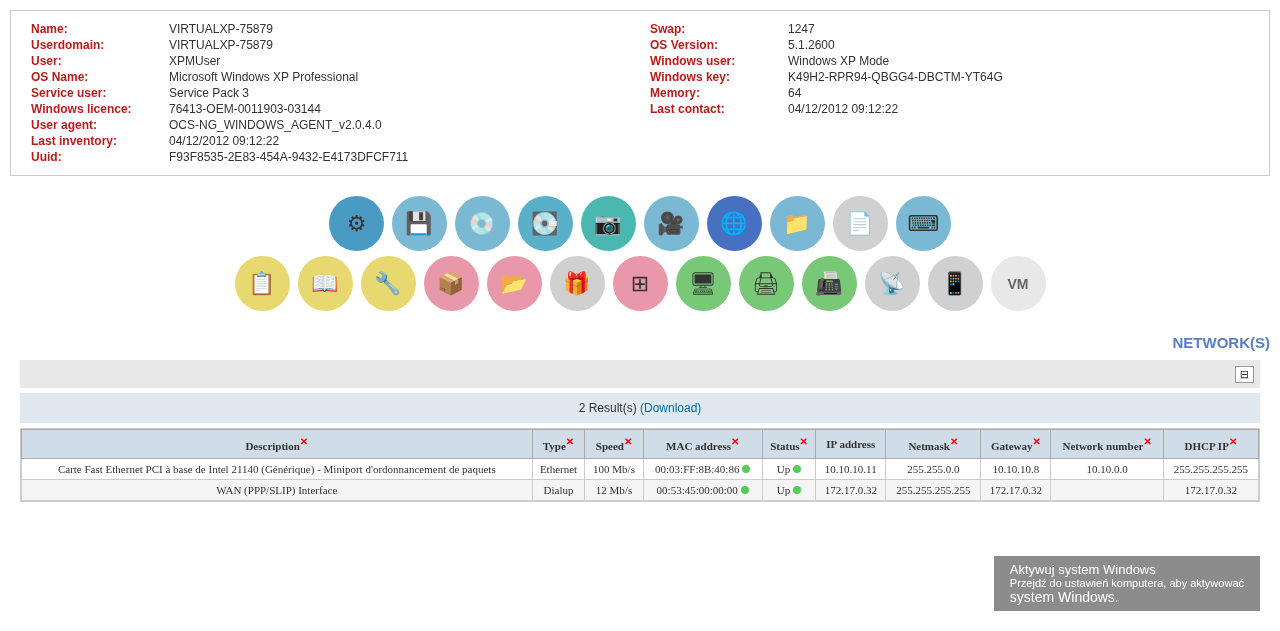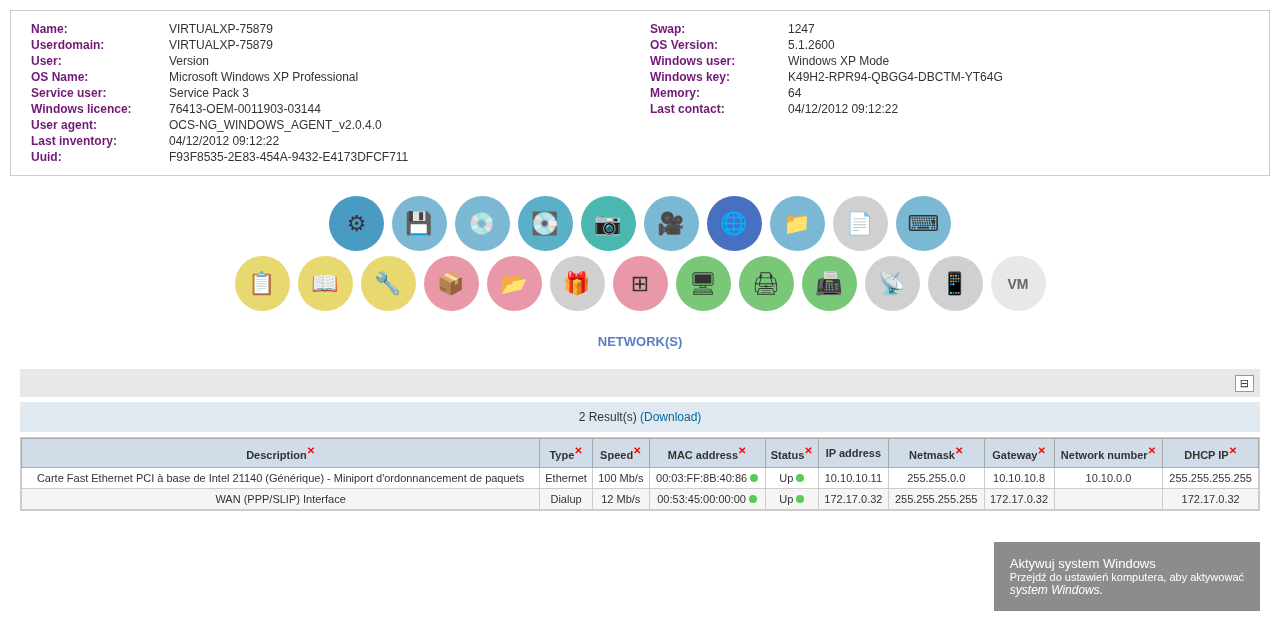--- a/index.html
+++ b/index.html
@@ -23,21 +23,21 @@
       gap: 2px 20px;
     }
     .info-row {
       display: flex;
       gap: 8px;
       padding: 1px 0;
     }
     .info-label {
       font-weight: bold;
       min-width: 130px;
-      color: #701a75;
+      color: #b91c1c;
     }
     .info-value {
       color: #333;
     }
 
     
     .icons-section {
       display: flex;
       flex-direction: column;
       align-items: center;
@@ -58,25 +58,25 @@
       justify-content: center;
       font-size: 22px;
       cursor: pointer;
     }
 
     
     .network-section {
       padding: 5px 10px;
     }
     .network-title {
-      text-align: center;
+      text-align: right;
       color: #5a7ec5;
       font-weight: bold;
-      font-size: 13px;
-      padding: 8px 0 20px;
+      font-size: 15px;
+      padding: 8px 0 9px;
     }
     .network-bar {
       background: #e8e8e8;
       height: 28px;
       margin: 0 10px;
       display: flex;
       align-items: center;
       justify-content: flex-end;
       padding-right: 6px;
     }
@@ -89,20 +89,21 @@
     }
     .results-bar a {
       color: #0369a1;
       text-decoration: none;
     }
 
     
     .network-table-container {
       margin: 0 10px;
       border: 1px solid #ccc;
+      font-family: Liberation Serif, serif;
     }
     .network-table {
       width: 100%;
       border-collapse: collapse;
       font-size: 11px;
     }
     .network-table th {
       background: #d0dce8;
       color: #333;
       padding: 6px 4px;
@@ -161,21 +162,21 @@
         <div class="info-row">
           <span class="info-label">Name:</span>
           <span class="info-value">VIRTUALXP-75879</span>
         </div>
         <div class="info-row">
           <span class="info-label">Userdomain:</span>
           <span class="info-value">VIRTUALXP-75879</span>
         </div>
         <div class="info-row">
           <span class="info-label">User:</span>
-          <span class="info-value">Version</span>
+          <span class="info-value">XPMUser</span>
         </div>
         <div class="info-row">
           <span class="info-label">OS Name:</span>
           <span class="info-value">Microsoft Windows XP Professional</span>
         </div>
         <div class="info-row">
           <span class="info-label">Service user:</span>
           <span class="info-value">Service Pack 3</span>
         </div>
         <div class="info-row">
@@ -301,17 +302,17 @@
             <td>255.255.255.255</td>
             <td>172.17.0.32</td>
             <td></td>
             <td>172.17.0.32</td>
           </tr>
         </tbody>
       </table>
   </div>
 </div>
 
-<div style="position:fixed;bottom:20px;right:20px;background:rgba(0,0,0,0.45);color:white;padding:14px 16px;font-size:13px;pointer-events:none;z-index:9999;">
+<div style="position:fixed;bottom:20px;right:20px;background:rgba(0,0,0,0.45);color:white;padding:6px 16px;font-size:13px;pointer-events:none;z-index:9999;">
   <div>Aktywuj system Windows</div>
   <div style="font-size:11px;">Przejdź do ustawień komputera, aby aktywować</div>
-  <div style="font-size:12px;font-style:italic;">system Windows.</div>
+  <div style="font-size:14px;">system Windows.</div>
 </div>
 
 </body></html>

